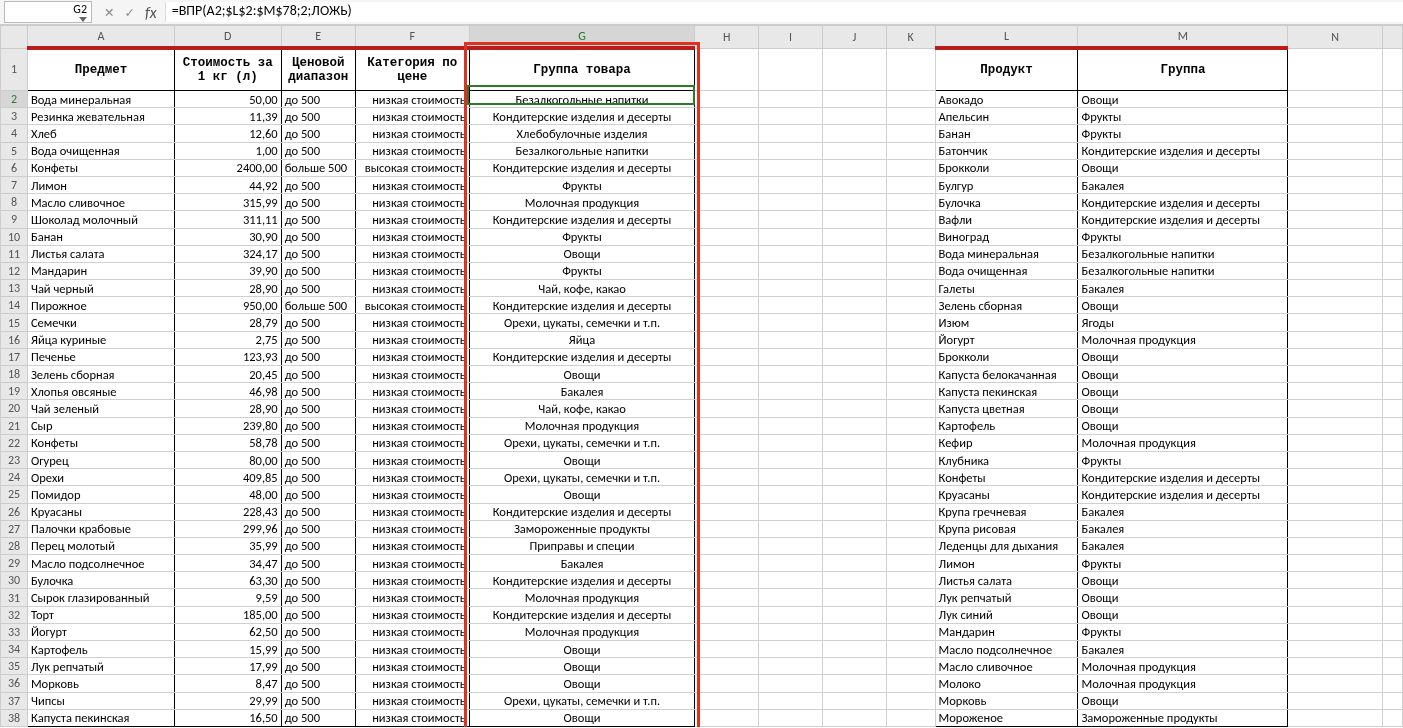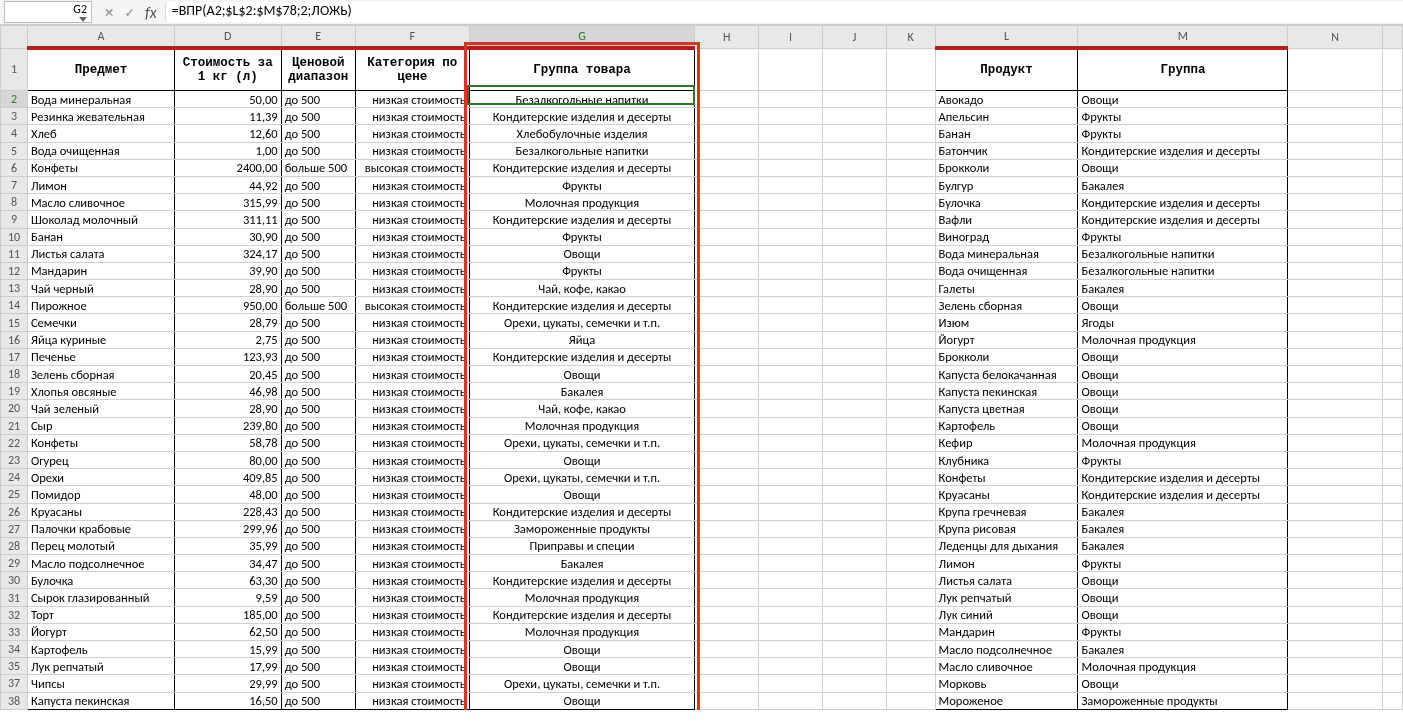--- a/index.html
+++ b/index.html
@@ -633,20 +633,36 @@
           <td class="cell left"></td>
           <td class="cell left"></td>
           <td class="cell left"></td>
           <td class="cell left"></td>
           <td class="cell left bL bR">Масло сливочное</td>
           <td class="cell left bL bR">Молочная продукция</td>
           <td class="cell left"></td>
           <td class="cell left"></td>
         </tr>
         <tr>
+          <td class="rowhdr">36</td>
+          <td class="cell left bL bR">Морковь</td>
+          <td class="cell right bL bR">8,47</td>
+          <td class="cell left bL bR">до 500</td>
+          <td class="cell right bL bR">низкая стоимость</td>
+          <td class="cell center bL bR">Овощи</td>
+          <td class="cell left"></td>
+          <td class="cell left"></td>
+          <td class="cell left"></td>
+          <td class="cell left"></td>
+          <td class="cell left bL bR">Молоко</td>
+          <td class="cell left bL bR">Молочная продукция</td>
+          <td class="cell left"></td>
+          <td class="cell left"></td>
+        </tr>
+        <tr>
           <td class="rowhdr">37</td>
           <td class="cell left bL bR">Чипсы</td>
           <td class="cell right bL bR">29,99</td>
           <td class="cell left bL bR">до 500</td>
           <td class="cell right bL bR">низкая стоимость</td>
           <td class="cell center bL bR">Орехи, цукаты, семечки и т.п.</td>
           <td class="cell left"></td>
           <td class="cell left"></td>
           <td class="cell left"></td>
           <td class="cell left"></td>

